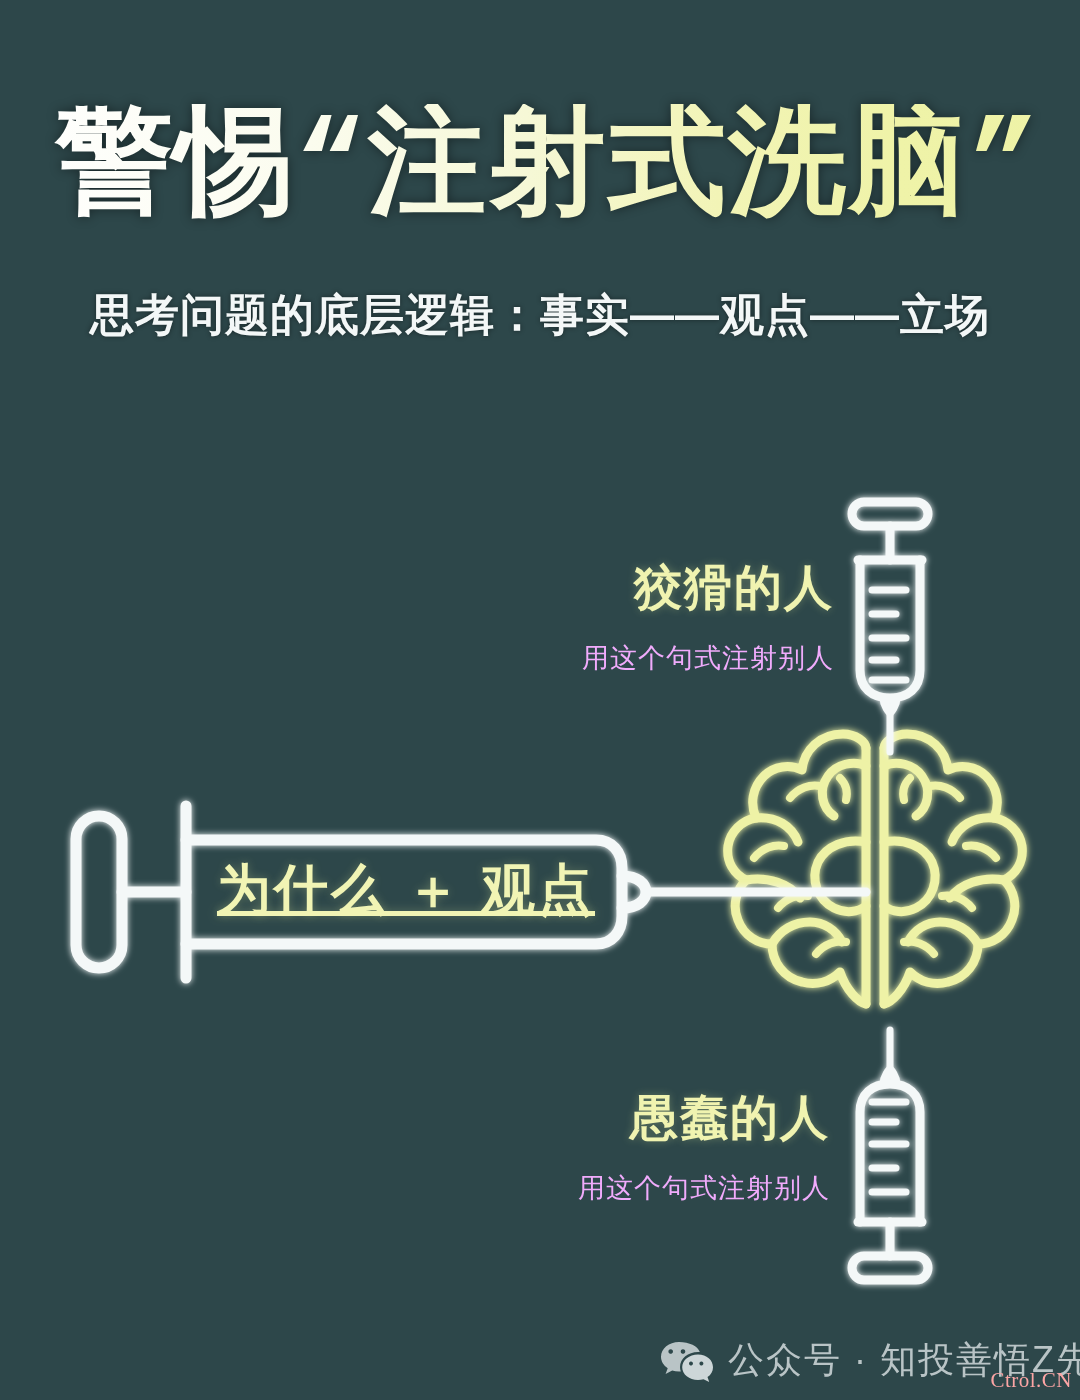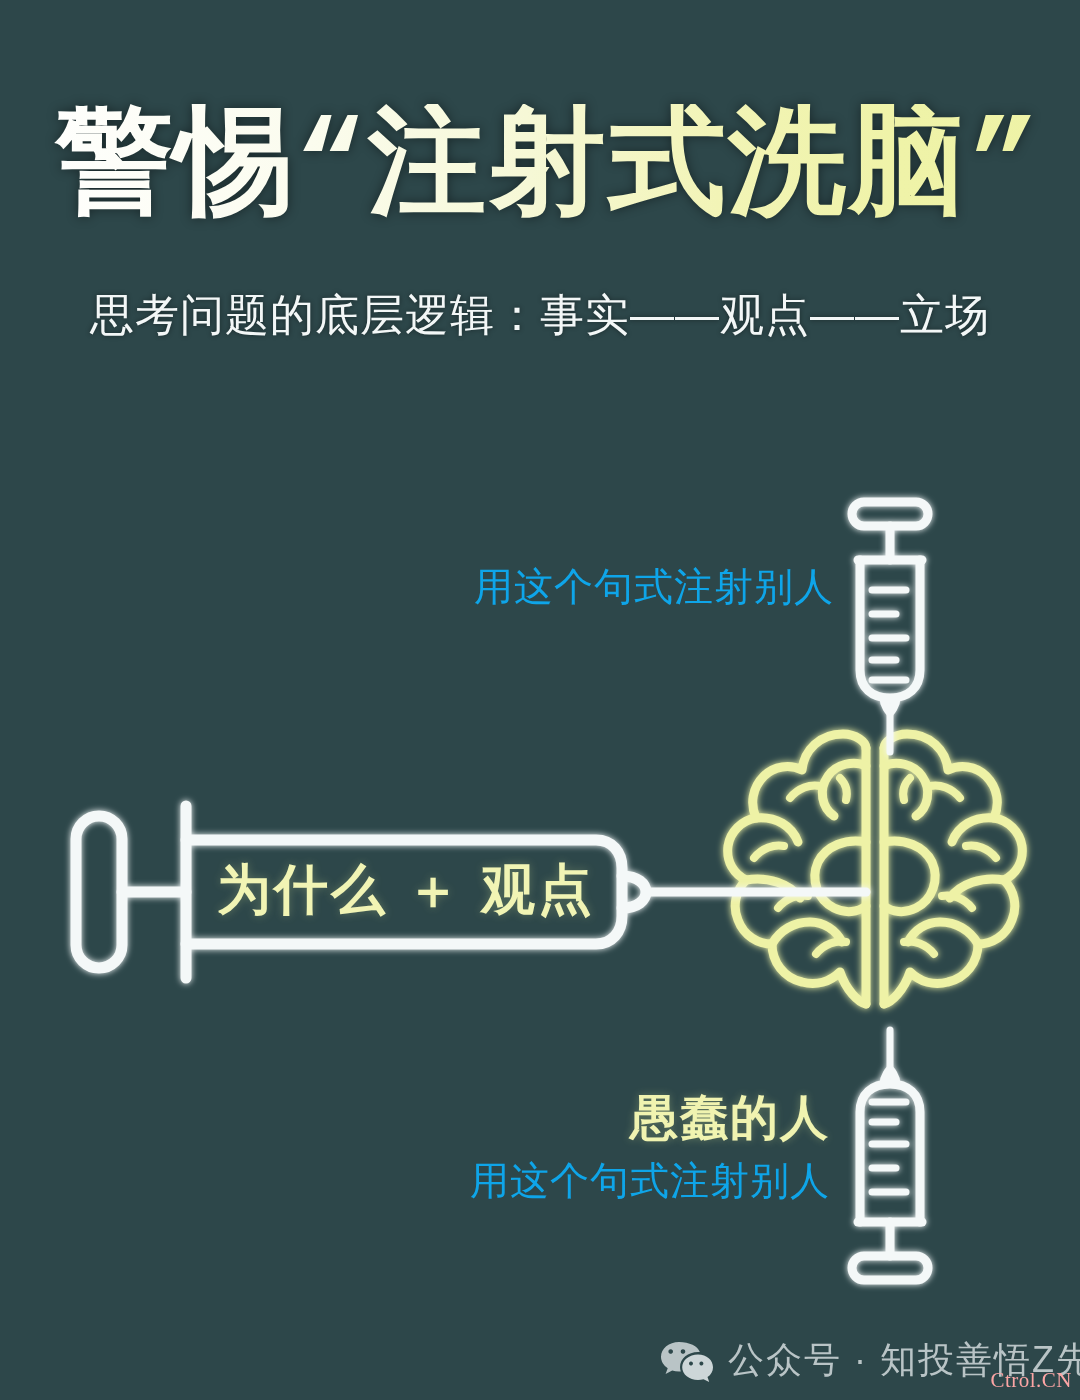--- a/index.html
+++ b/index.html
@@ -44,46 +44,46 @@
     font-family: Liberation Mono, monospace;
   }
 
   .subtitle {
     position: absolute;
     left: 0;
     top: 286px;
     width: 1080px;
     text-align: center;
     font-size: 44px;
-    font-weight: 400;
+    font-weight: 700;
     letter-spacing: 1px;
     color: #f3f7f7;
     white-space: nowrap;
     text-shadow: 0 0 5px rgba(0,0,0,0.45);
   }
 
   
   .label-block {
     position: absolute;
     text-align: right;
   }
   .label-head {
     font-size: 48px;
     font-weight: 700;
     color: #f0f3b0;
     letter-spacing: 2px;
     text-shadow: 0 0 9px rgba(230,240,150,0.30);
     white-space: nowrap;
   }
   .label-sub {
-    font-size: 39px;
+    font-size: 27px;
     font-weight: 400;
-    color: #0ea5e9;
+    color: #f0abfc;
     letter-spacing: 1px;
-    margin-top: 4px;
+    margin-top: 20px;
     white-space: nowrap;
   }
   #label-top    { left: 300px; top: 556px;  width: 534px; }
   #label-bottom { left: 296px; top: 1086px; width: 534px; }
 
   
   .footer {
     position: absolute;
     left: 660px;
     top: 1336px;
@@ -124,20 +124,21 @@
     left: 196px;
     top: 854px;
     width: 420px;
     text-align: center;
     font-size: 54px;
     font-weight: 700;
     color: #f1f4b4;
     letter-spacing: 3px;
     white-space: nowrap;
     text-shadow: 0 0 10px rgba(230,240,150,0.28);
+    text-decoration: underline;
   }
 </style>
 </head>
 <body>
 
 <div id="poster">
 
   <div class="title">警惕“注射式洗脑”</div>
 
   <div class="subtitle">思考问题的底层逻辑：事实——观点——立场</div>
@@ -259,20 +260,21 @@
       <path d="M872 1122 L896 1122" stroke-width="7"></path>
       <path d="M872 1144 L906 1144" stroke-width="7"></path>
       <path d="M872 1168 L896 1168" stroke-width="7"></path>
       <path d="M872 1192 L906 1192" stroke-width="7"></path>
     </g>
   </svg>
 
   <div class="barrel-text">为什么 ＋ 观点</div>
 
   <div class="label-block" id="label-top">
+    <div class="label-head">狡猾的人</div>
     <div class="label-sub">用这个句式注射别人</div>
   </div>
 
   <div class="label-block" id="label-bottom">
     <div class="label-head">愚蠢的人</div>
     <div class="label-sub">用这个句式注射别人</div>
   </div>
 
   <div class="footer">
     <svg class="wechat-icon" viewBox="0 0 54 42">

